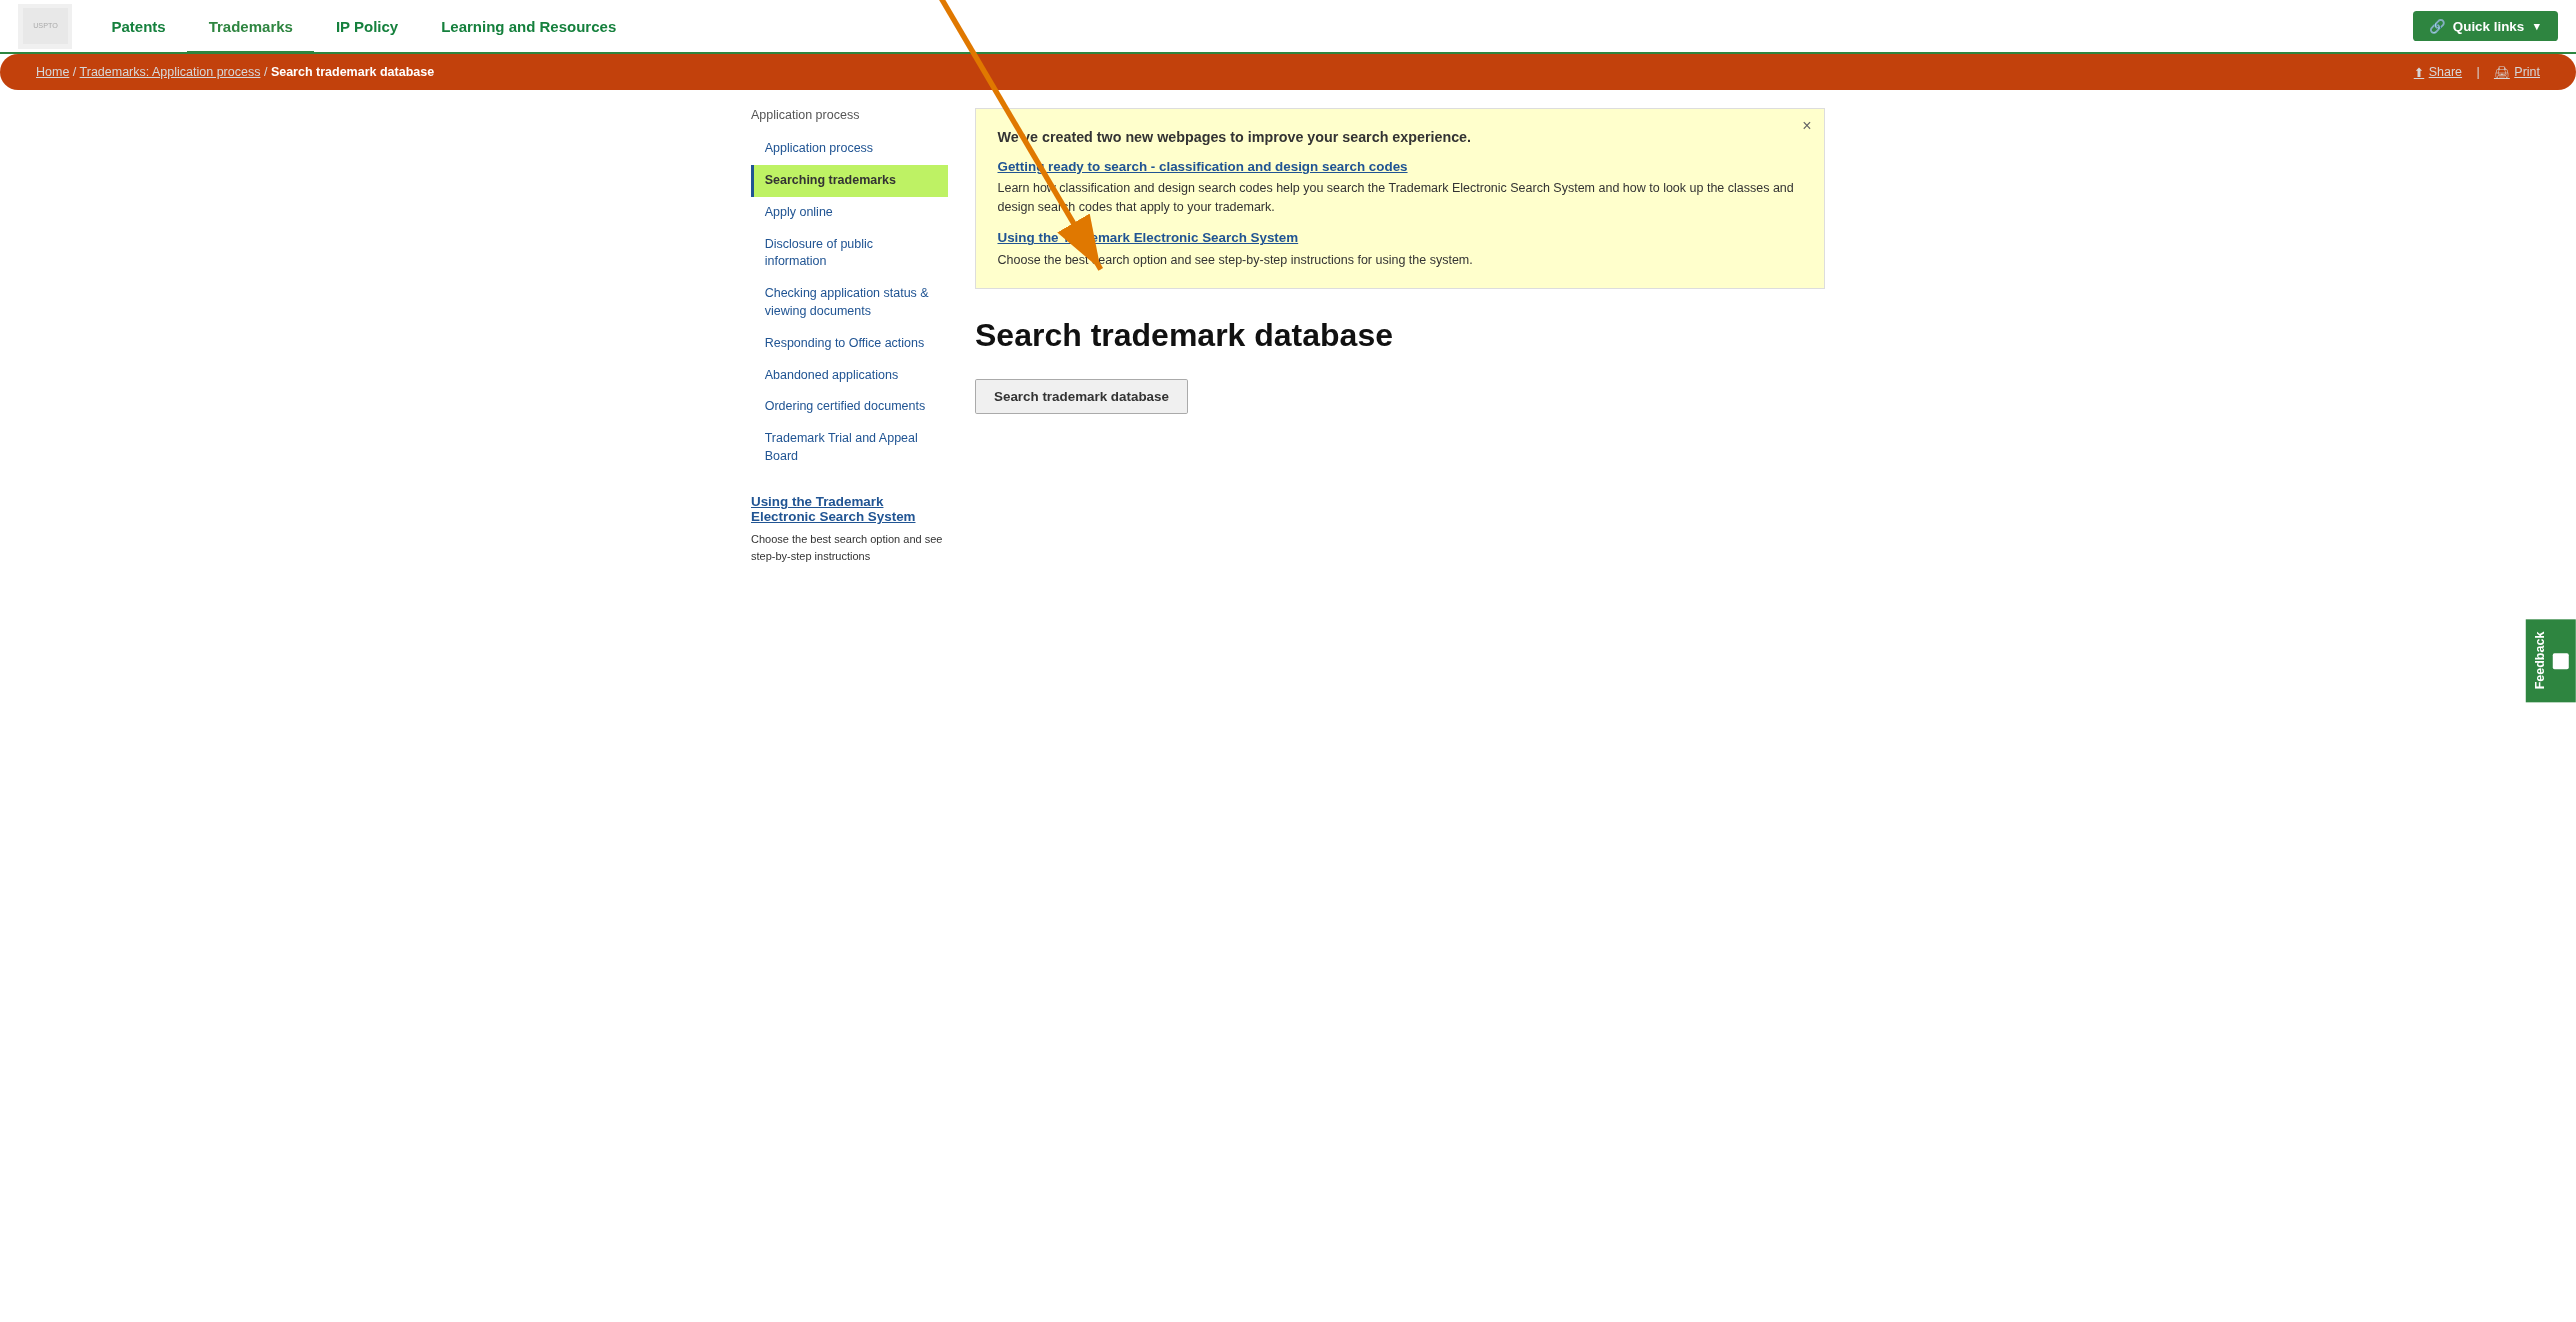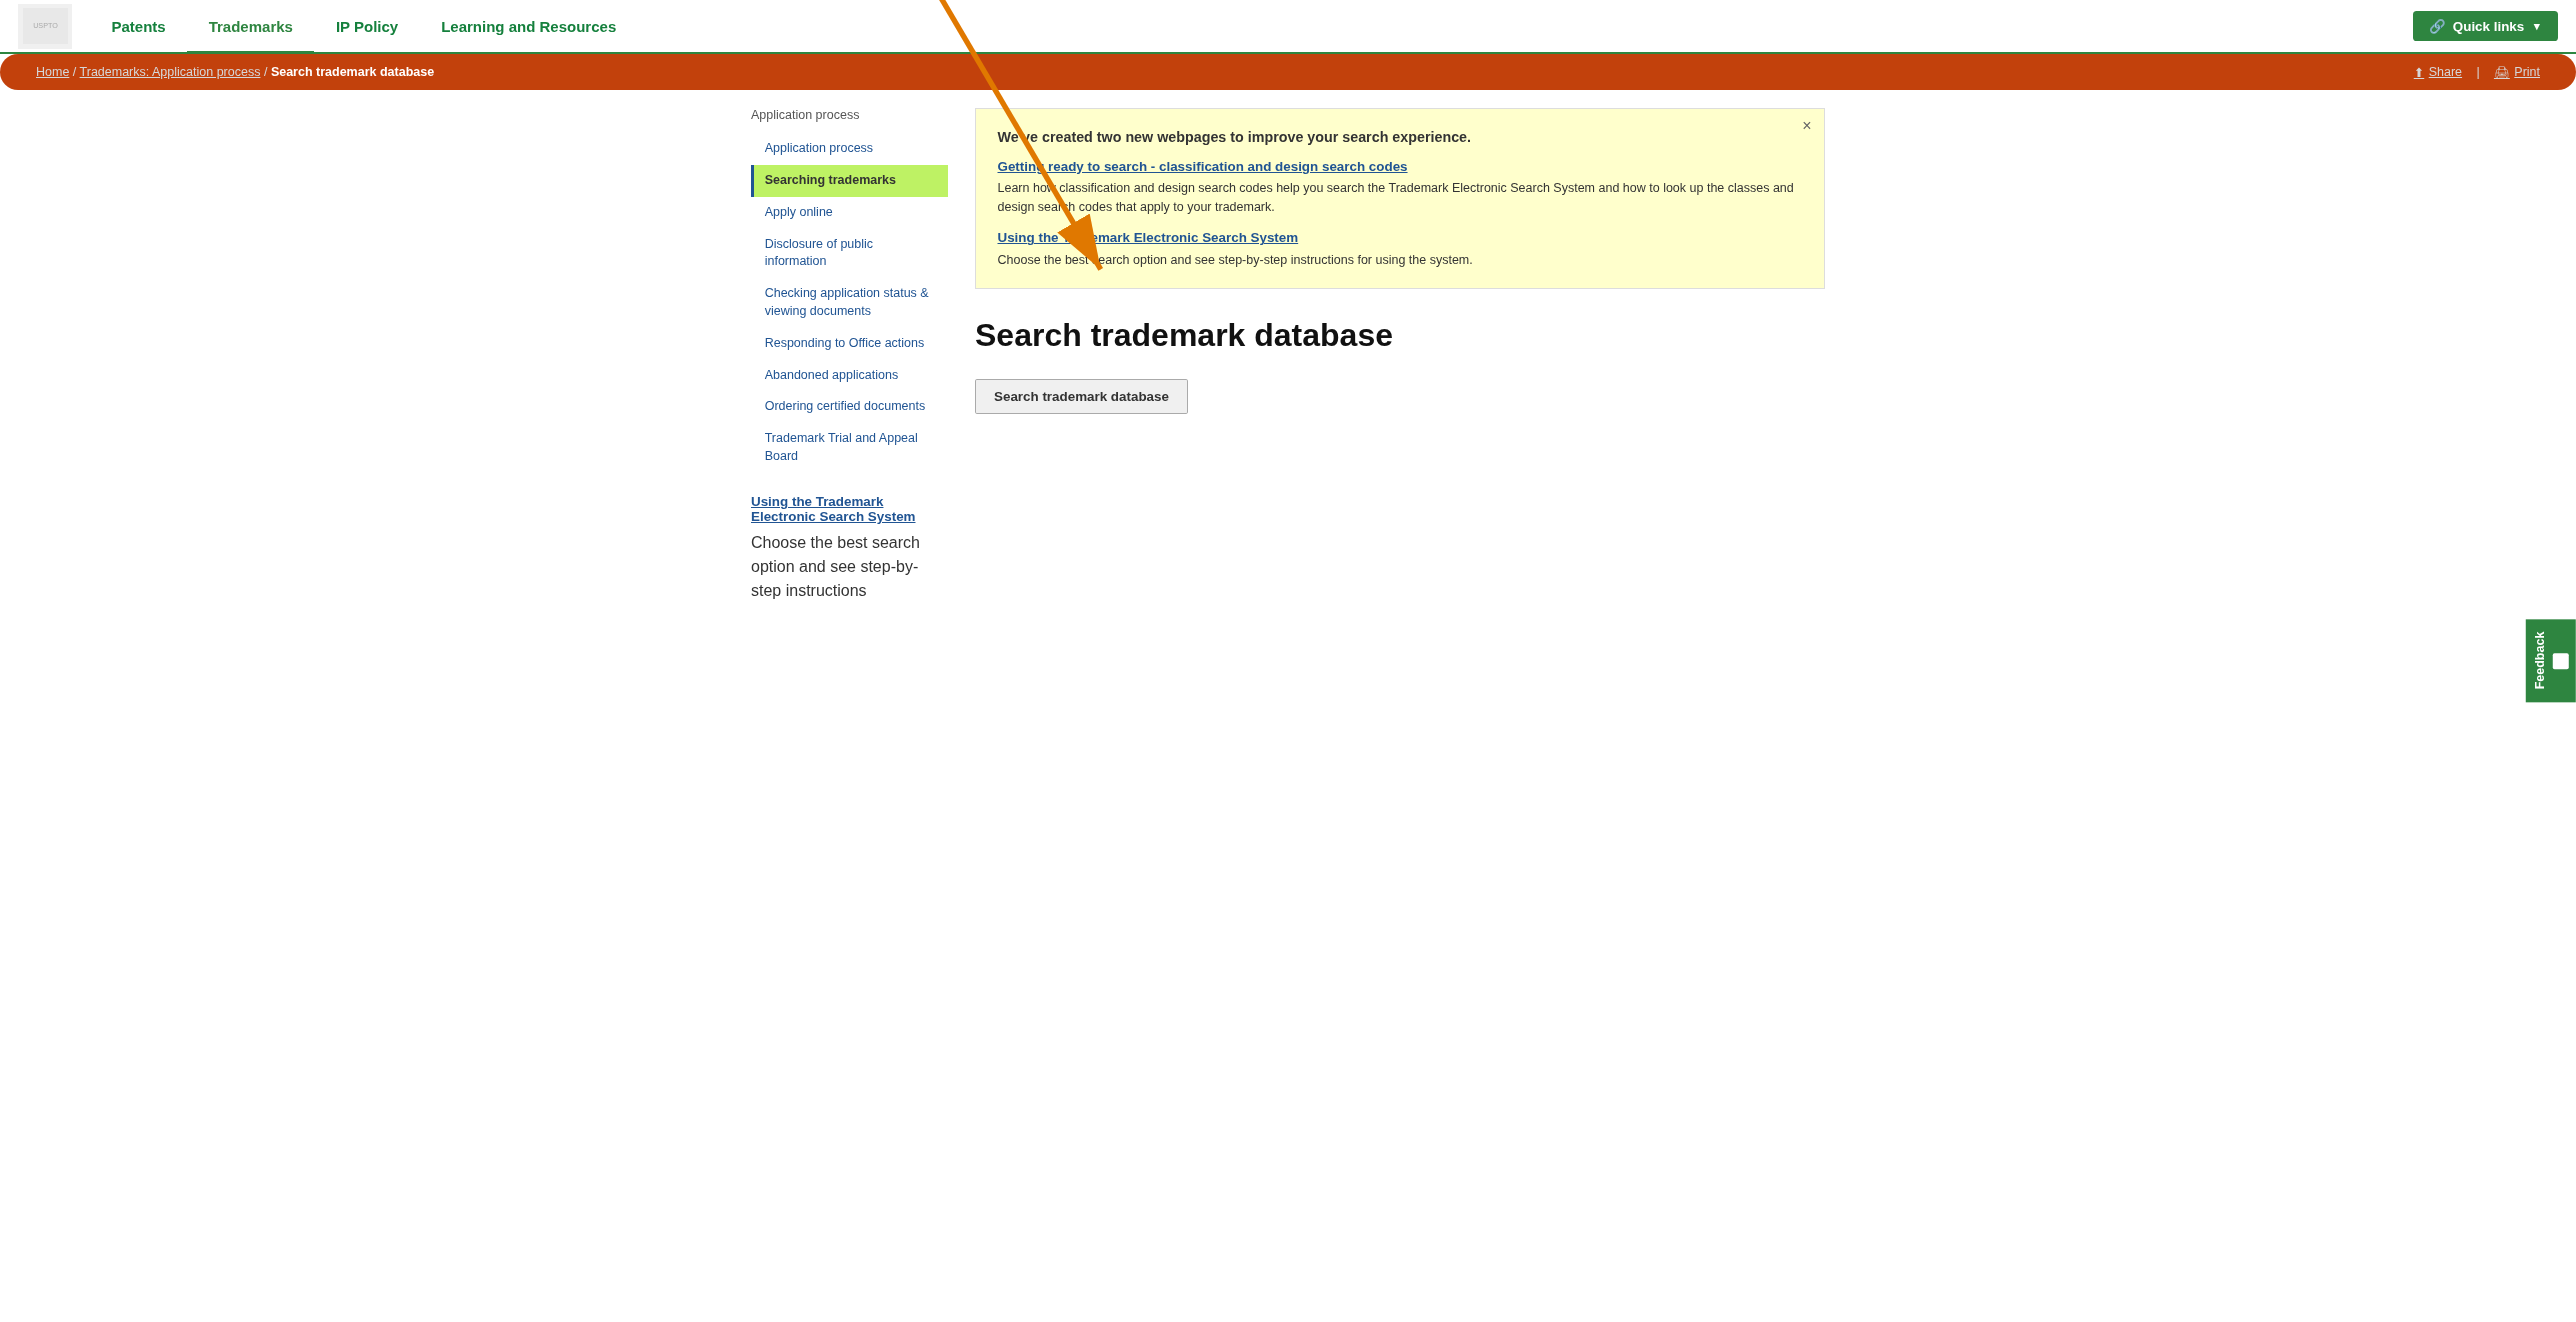--- a/index.html
+++ b/index.html
@@ -144,21 +144,21 @@
     }
     .sidebar-featured-title {
       font-size: 13.4px;
       font-weight: bold;
       color: #205493;
       margin-bottom: 7.2px;
       cursor: pointer;
       text-decoration: underline;
     }
     .sidebar-featured-desc {
-      font-size: 16px;
+      font-size: 11px;
       color: #333;
       line-height: 1.5;
     }
 
     
     .main-content {
       flex: 1;
     }
 
     

